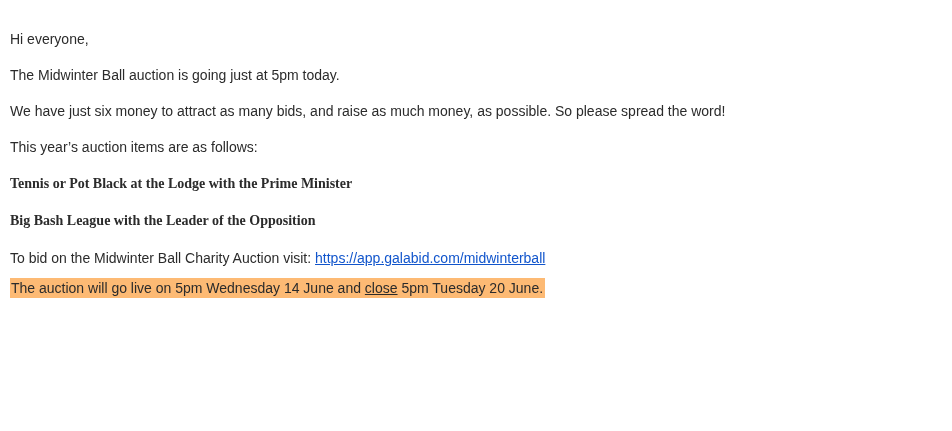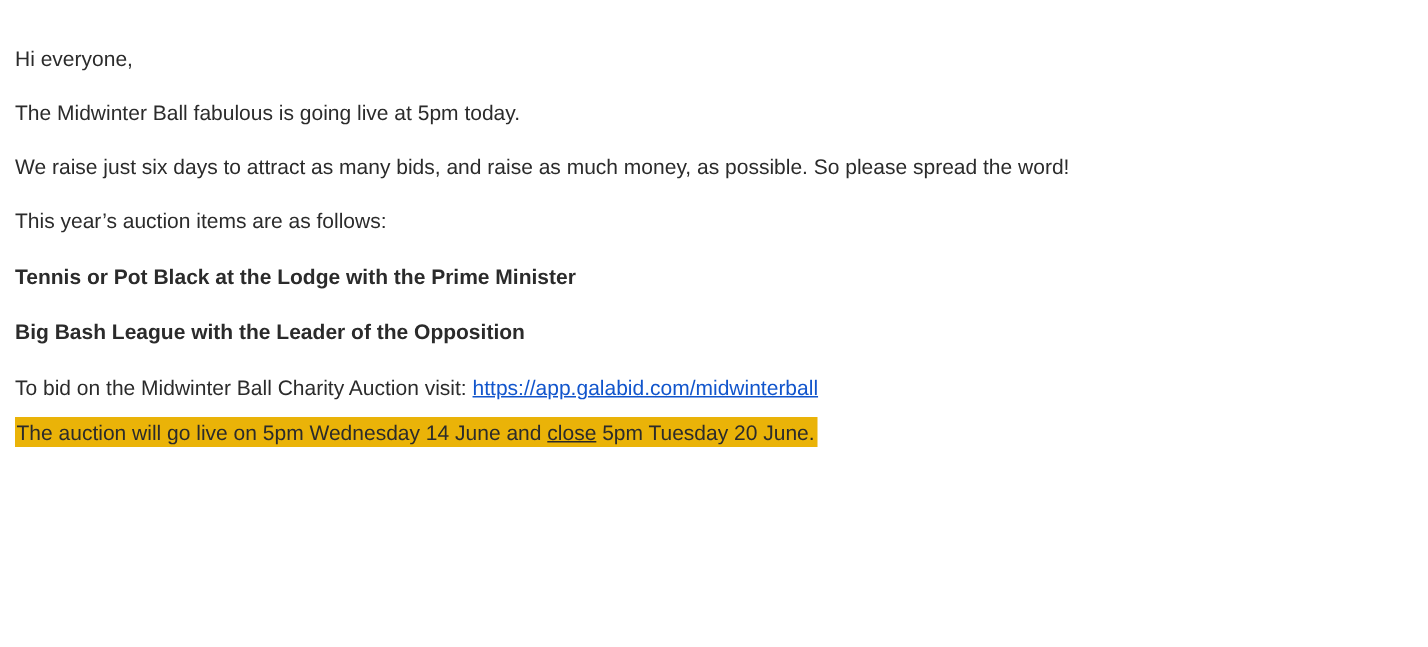--- a/index.html
+++ b/index.html
@@ -14,44 +14,44 @@
     box-sizing: border-box;
     padding: 13px 10px 0 10px;
     font-family: "Liberation Sans", sans-serif;
     font-size: 14px;
     line-height: 20px;
     color: #2b2b2b;
     -webkit-font-smoothing: antialiased;
   }
   p { margin: 0; }
   .para { margin: 16px 0 15px 0; }
-  .item { margin: 17px 0 0 0; }
+  .item { margin: 17px 0 0 0; font-family: Liberation Serif, serif; }
   .item-title { font-weight: bold; }
   .bid-line { margin: 10px 0 0 0; }
   a.bid-link {
     color: #1155cc;
     text-decoration: underline;
     cursor: pointer;
   }
   .highlight-line { margin: 10px 0 0 0; }
   mark.highlight {
-    background: #eab308;
+    background: #fdba74;
     color: #2b2b2b;
     padding: 2px 2px 2px 1px;
   }
   .underlined { text-decoration: underline; }
 </style>
 </head>
 <body>
 
 <p class="para">Hi everyone,</p>
 
-<p class="para">The Midwinter Ball fabulous is going live at 5pm today.</p>
+<p class="para">The Midwinter Ball auction is going just at 5pm today.</p>
 
-<p class="para">We raise just six days to attract as many bids, and raise as much money, as possible. So please spread the word!</p>
+<p class="para">We have just six money to attract as many bids, and raise as much money, as possible. So please spread the word!</p>
 
 <p class="para">This year’s auction items are as follows:</p>
 
 <div class="item">
   <p class="item-title">Tennis or Pot Black at the Lodge with the Prime Minister</p>
 </div>
 
 <div class="item">
   <p class="item-title">Big Bash League with the Leader of the Opposition</p>
 </div>

